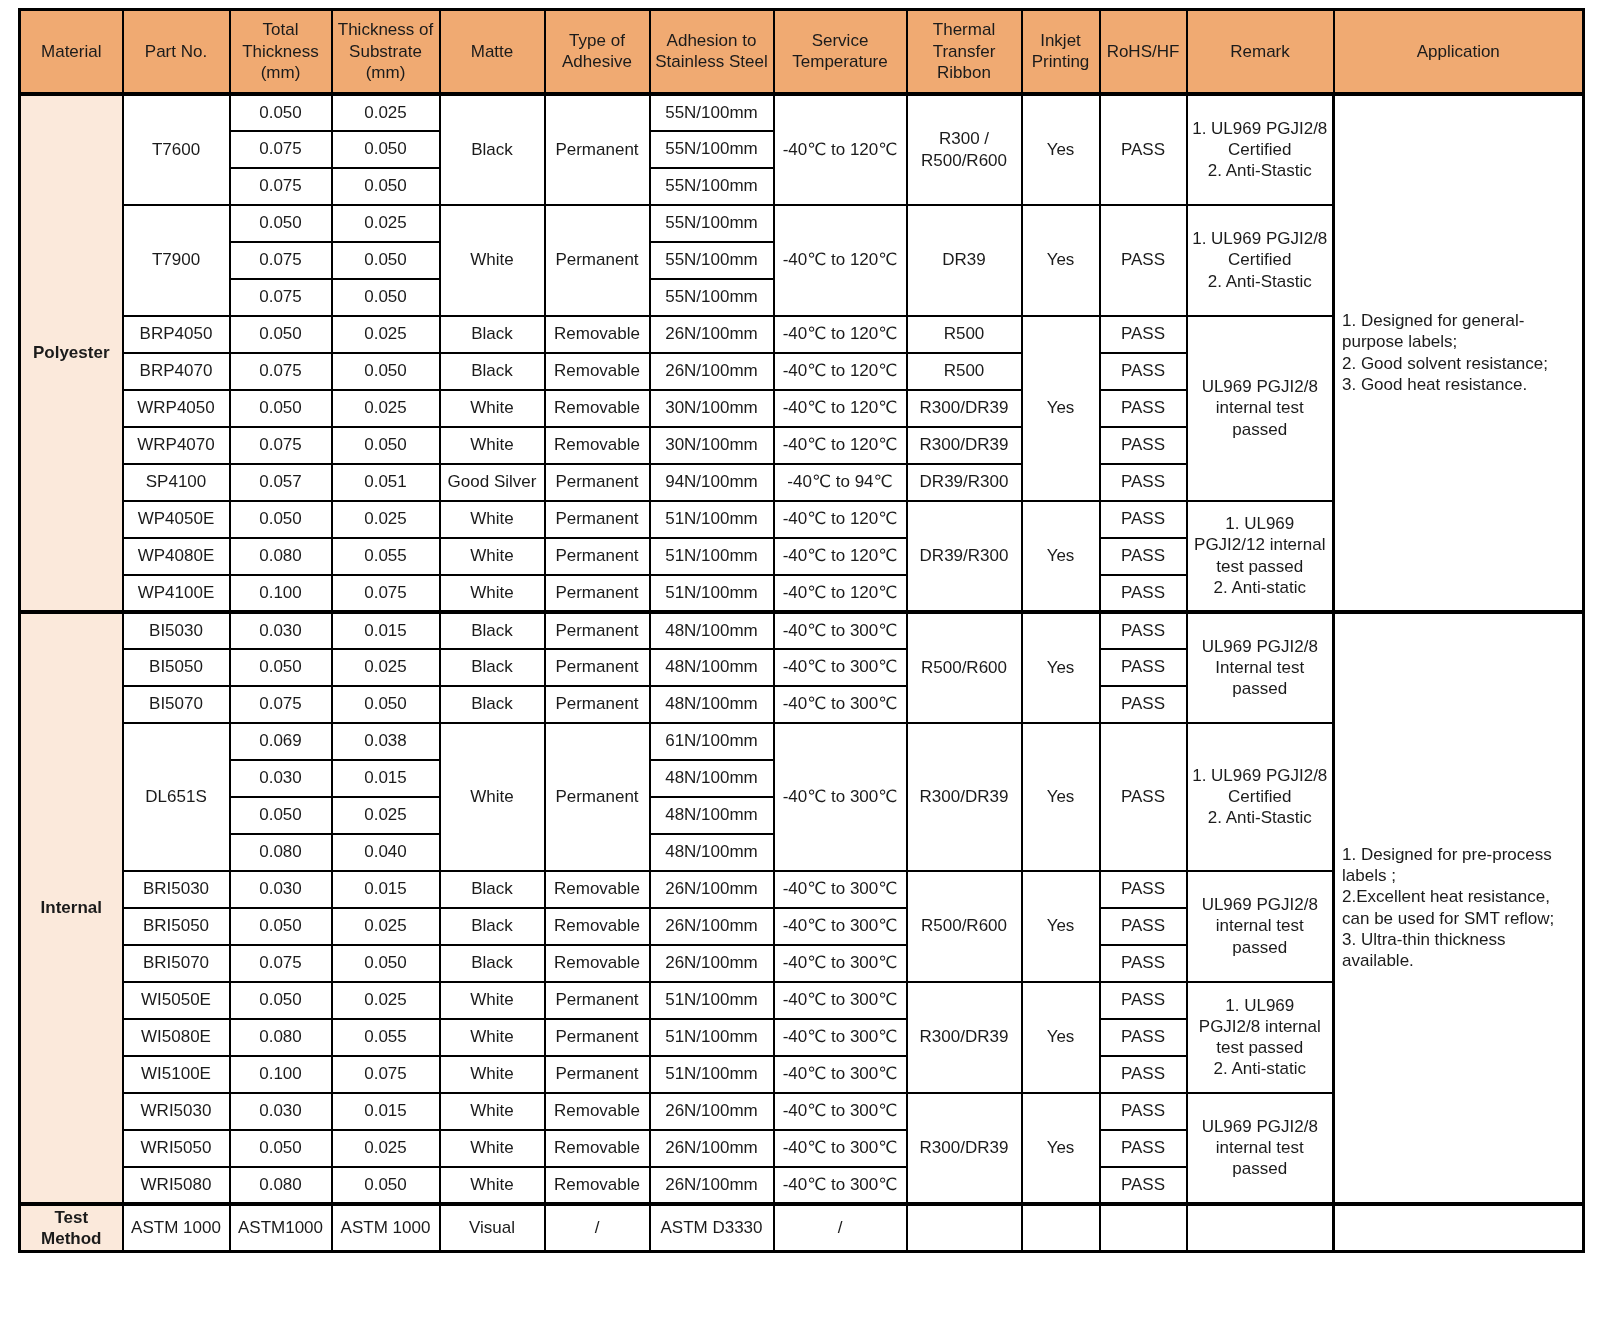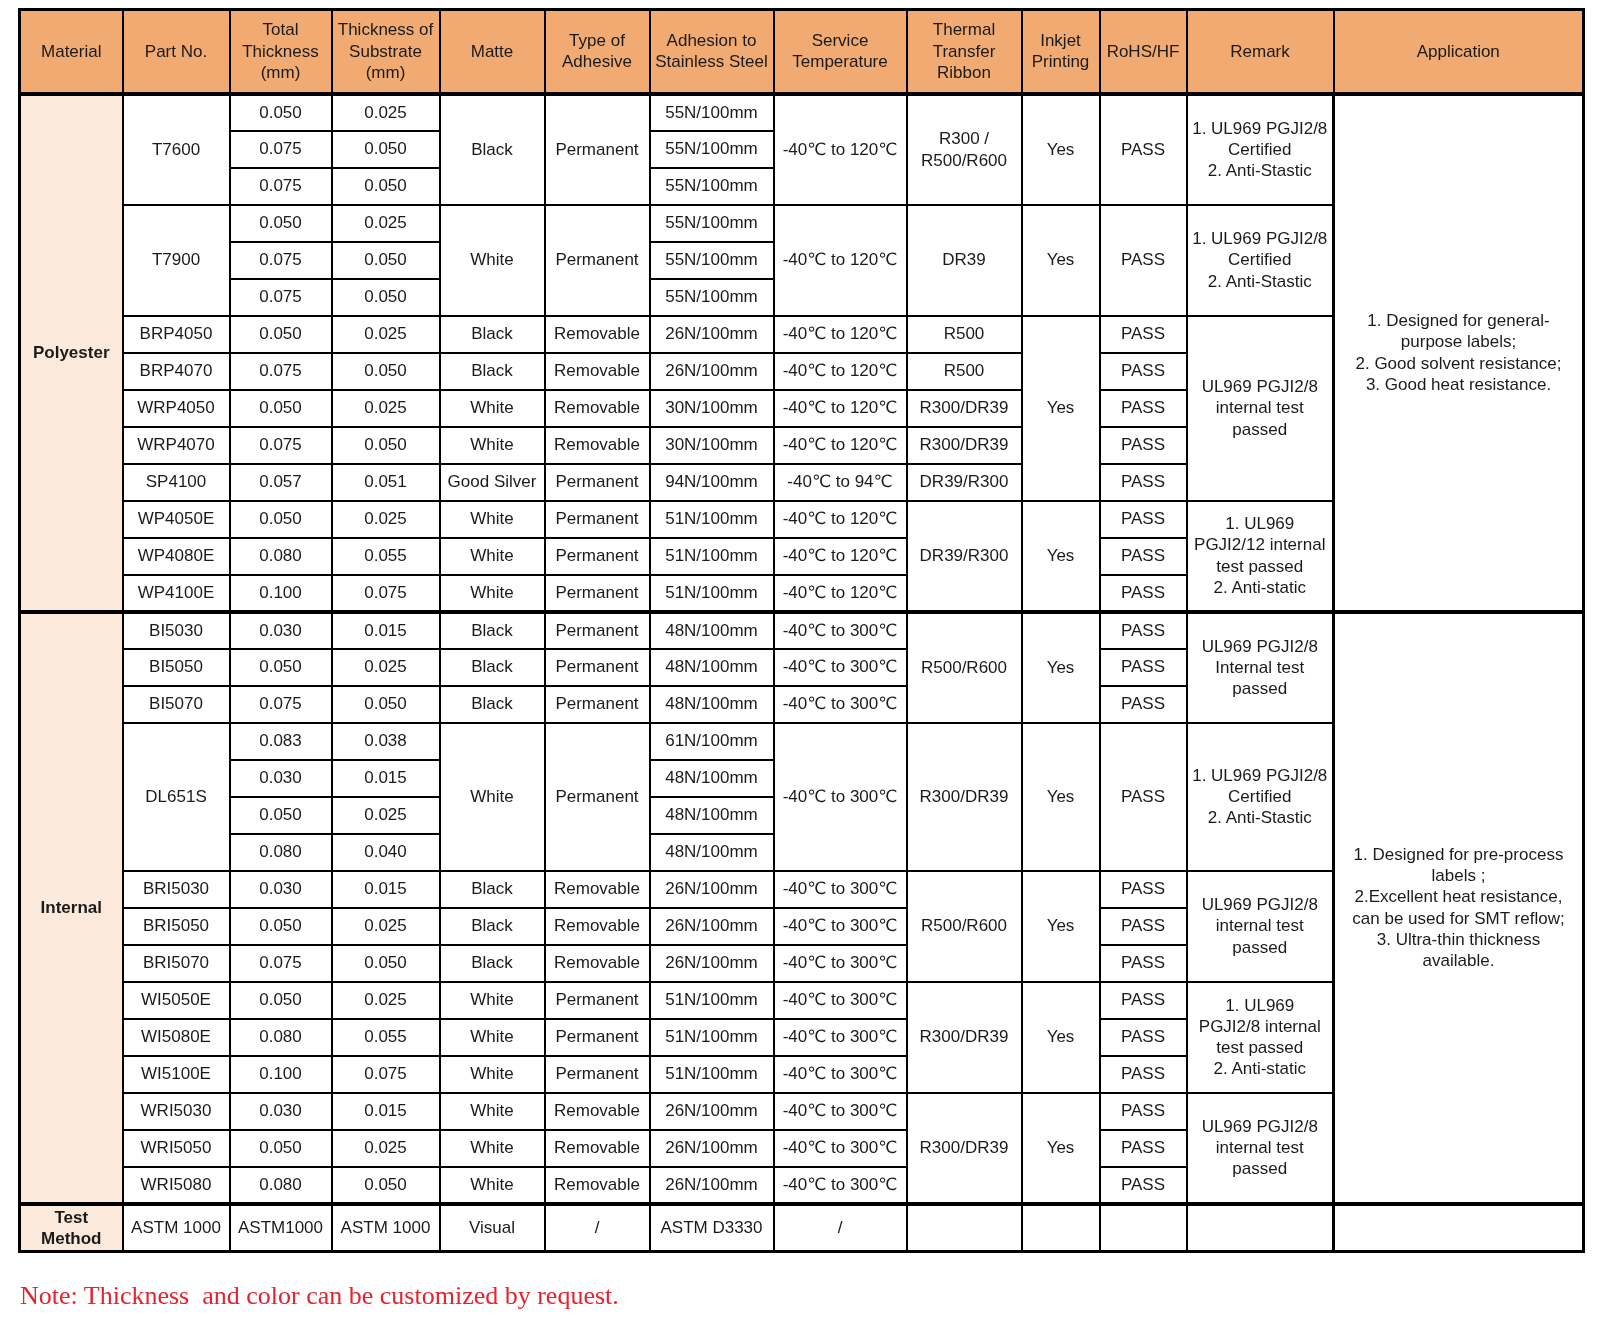--- a/index.html
+++ b/index.html
@@ -33,21 +33,21 @@
     overflow:hidden;
   }
   thead tr{height:84px;}
   tbody tr{height:37px;}
   th{
     background:var(--header_bg);
     font-weight:400;
     border-bottom:4px solid #000;
   }
   td.mat{background:var(--section_bg);font-weight:bold;}
-  td.left{text-align:center;padding:1px 7px;}
+  td.left{text-align:left;padding:1px 7px;}
   td.st{border-top:4px solid #000;}
   td.cell-application{border-left:3px solid #000;}
   .note{
     margin:28px 0 0 2px;
     font-family:"Liberation Serif","DejaVu Serif",serif;
     font-size:26px;
     color:var(--note);
     white-space:pre;
   }
 </style>
@@ -283,21 +283,21 @@
           <td class="cell-total-thickness">0.075</td>
           <td class="cell-substrate-thickness">0.050</td>
           <td class="cell-color">Black</td>
           <td class="cell-adhesive-type">Permanent</td>
           <td class="cell-adhesion">48N/100mm</td>
           <td class="cell-service-temp">-40℃ to 300℃</td>
           <td class="cell-rohs">PASS</td>
         </tr>
         <tr>
           <td rowspan="4" class="cell-part-no">DL651S</td>
-          <td class="cell-total-thickness">0.083</td>
+          <td class="cell-total-thickness">0.069</td>
           <td class="cell-substrate-thickness">0.038</td>
           <td rowspan="4" class="cell-color">White</td>
           <td rowspan="4" class="cell-adhesive-type">Permanent</td>
           <td class="cell-adhesion">61N/100mm</td>
           <td rowspan="4" class="cell-service-temp">-40℃ to 300℃</td>
           <td rowspan="4" class="cell-ribbon">R300/DR39</td>
           <td rowspan="4" class="cell-inkjet">Yes</td>
           <td rowspan="4" class="cell-rohs">PASS</td>
           <td rowspan="4" class="cell-remark">1. UL969 PGJI2/8
 Certified
@@ -435,14 +435,13 @@
           <td class="st cell-service-temp">/</td>
           <td class="st cell-ribbon"></td>
           <td class="st cell-inkjet"></td>
           <td class="st cell-rohs"></td>
           <td class="st cell-remark"></td>
           <td class="st cell-application"></td>
         </tr>
       </tbody>
   </table>
 
-  <div class="note">Note: Thickness  and color can be customized by request.</div>
 </div>
 
 </body></html>

